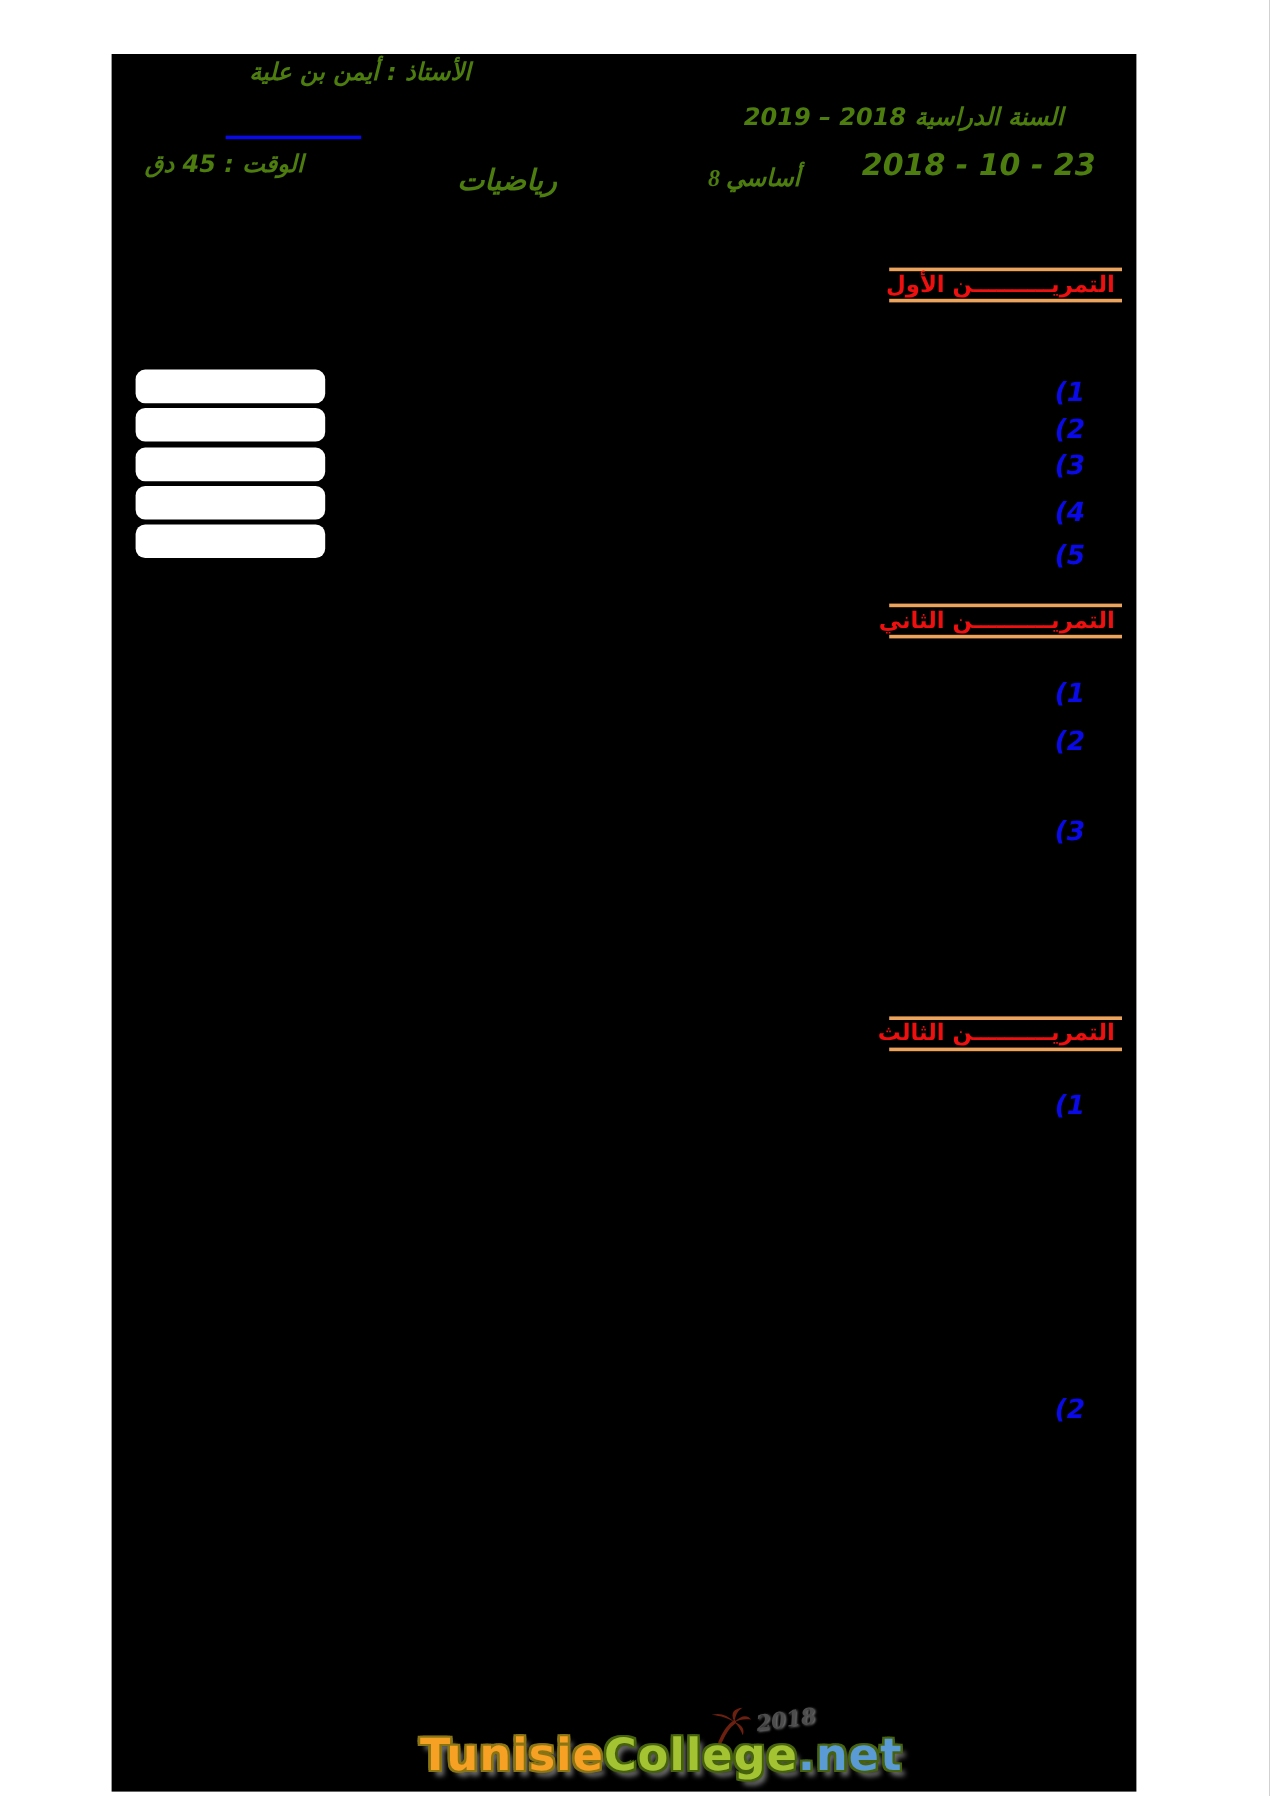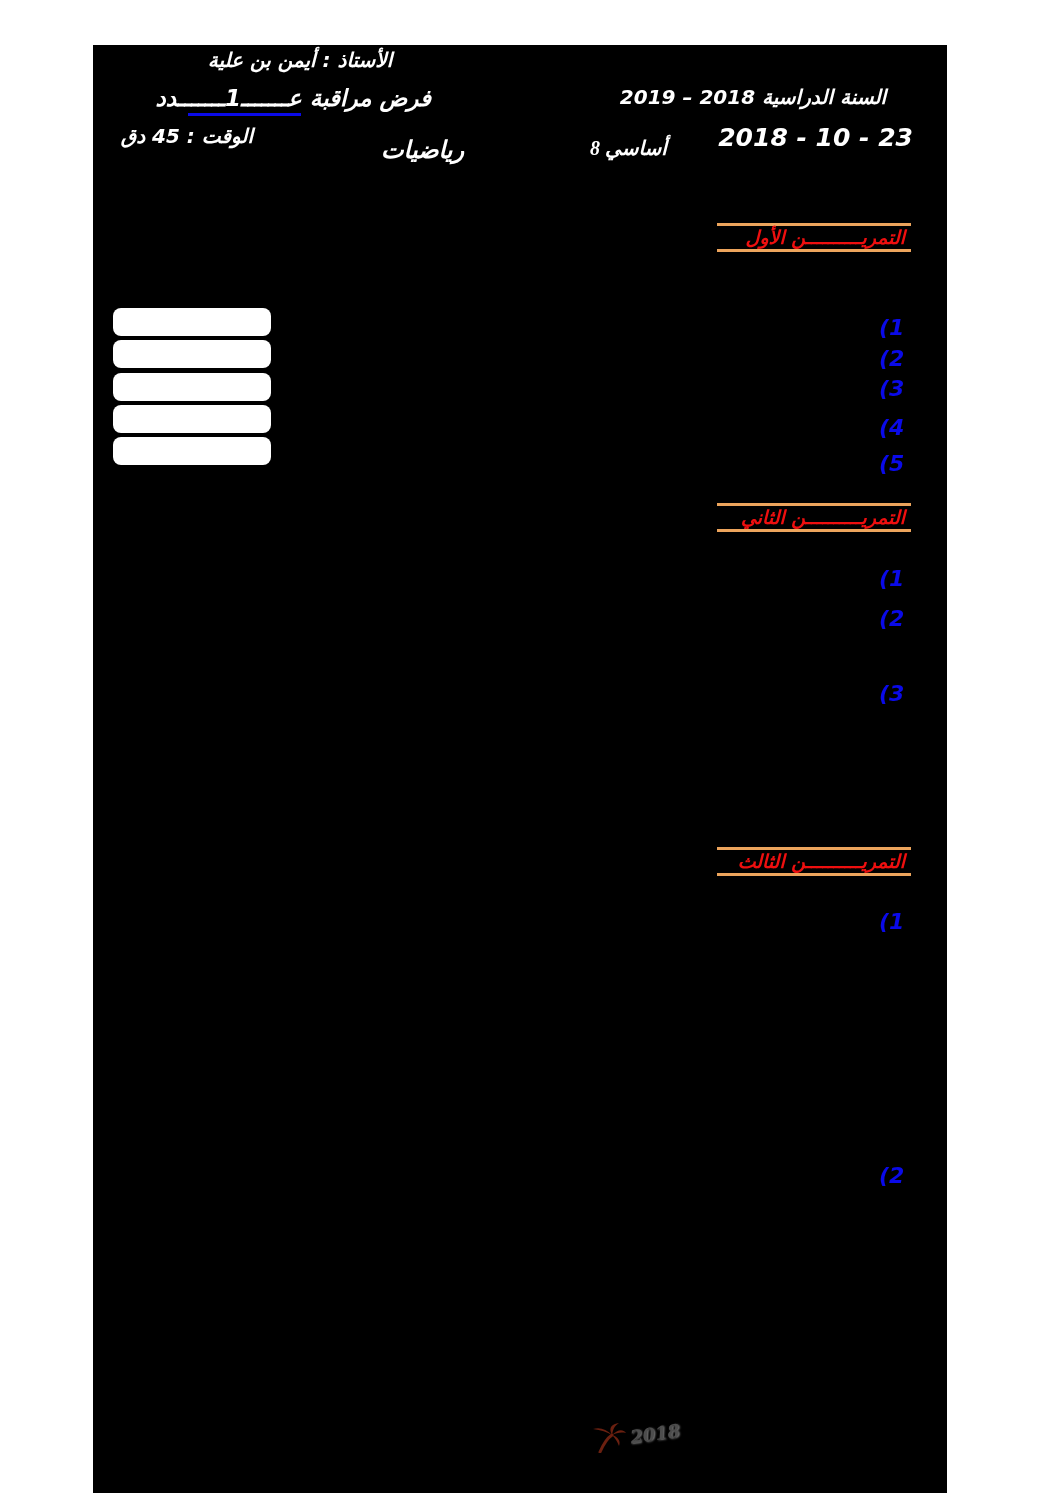--- a/index.html
+++ b/index.html
@@ -1,38 +1,38 @@
 <!DOCTYPE html>
 <html><head>
 <meta charset="utf-8">
 <style>
   html,body{margin:0;padding:0;}
   body{background:#e8e8e8;font-family:"DejaVu Sans", sans-serif;}
   .page{position:relative;width:1058px;height:1497px;background:#ffffff;margin:0 auto;overflow:hidden;}
   .sheet{position:absolute;left:93px;top:45px;width:854px;height:1448px;background:#000000;}
 
   
-  .hdr{position:absolute;color:#ffffff;font-weight:bold;font-style:italic;white-space:nowrap;}
+  .hdr{position:absolute;color:#4d7c0f;font-weight:bold;font-style:italic;white-space:nowrap;}
   .rtl{direction:rtl;unicode-bidi:isolate;}
   .ltr{direction:ltr;unicode-bidi:isolate;}
   .ctr{text-align:center;}
 
   .school-name{left:515px;top:5px;width:290px;font-size:21px;}
   .school-year{left:500px;top:40px;width:320px;font-size:20px;}
   .grade{left:497px;top:91px;width:90px;font-size:20px;font-family:Liberation Serif, serif;}
   .date{left:680px;top:78px;width:140px;font-size:25px;}
   .teacher{left:100px;top:3px;width:214px;font-size:20px;}
   .exam-number{left:92px;top:40px;width:246px;font-size:23px;}
   .exam-underline{position:absolute;left:95px;top:68px;width:113px;height:3px;background:#0a0ae8;}
   .subject{left:288px;top:91px;font-size:24px;}
   .duration{left:45px;top:79px;width:115px;font-size:20px;}
 
   
-  .ex-head{position:absolute;left:624px;width:188px;border-top:3px solid #eca45c;border-bottom:3px solid #eca45c;
-           color:#ee0f0f;font-weight:bold;font-style:italic;font-size:19px;line-height:20px;
+  .ex-head{position:absolute;left:648px;width:188px;border-top:3px solid #eca45c;border-bottom:3px solid #eca45c;
+           color:#ee0f0f;font-weight:bold;font-size:19px;line-height:20px;
            text-align:right;padding:1px 6px 2px 0;direction:rtl;unicode-bidi:isolate;white-space:nowrap;}
   .ex1{top:178px;} .ex2{top:458px;} .ex3{top:802px;}
 
   
   .item{position:absolute;left:786px;color:#0a0ae8;font-weight:bold;font-style:italic;font-size:22px;
         direction:ltr;unicode-bidi:isolate;white-space:nowrap;}
 
   
   .abox{position:absolute;left:20px;width:158px;height:28px;background:#ffffff;border-radius:8px;}
 
@@ -53,21 +53,20 @@
 <body>
 
 <div class="page">
   <div class="sheet">
 
     <div class="hdr rtl ctr school-year">السنة الدراسية 2018 – 2019</div>
     <div class="hdr ltr grade">8 أساسي</div>
     <div class="hdr rtl date">23 - 10 - 2018</div>
 
     <div class="hdr rtl ctr teacher">الأستاذ : أيمن بن علية</div>
-    <div class="hdr rtl ctr exam-number">فرض مراقبة عـــــــ1ـــــــدد</div>
     <div class="exam-underline"></div>
     <div class="hdr rtl subject">رياضيات</div>
     <div class="hdr rtl duration">الوقت : 45 دق</div>
 
     <div class="ex-head ex1">التمريــــــــــن الأول</div>
     <div class="item" style="top:270px;">(1</div>
     <div class="item" style="top:301px;">(2</div>
     <div class="item" style="top:331px;">(3</div>
     <div class="item" style="top:370px;">(4</div>
     <div class="item" style="top:406px;">(5</div>
@@ -95,16 +94,17 @@
           </g>
           <g fill="#6b2010">
             <path d="M36 12 C 30 6, 24 4, 17 6 C 25 7, 31 9, 36 12 Z"></path>
             <path d="M36 12 C 32 4, 36 1, 43 0 C 38 3, 37 7, 36 12 Z"></path>
             <path d="M36 12 C 42 6, 47 6, 50 10 C 45 9, 40 10, 36 12 Z"></path>
             <path d="M36 12 C 42 14, 45 18, 43 23 C 41 18, 39 15, 36 12 Z"></path>
           </g>
         </svg>
       </span>
       <span class="logo-year">2018</span>
+      <span class="logo-word"><span class="lg-tun">Tunisie</span><span class="lg-col">College</span><span class="lg-net">.net</span></span>
     </div>
 
   </div>
 </div>
 
 </body></html>

